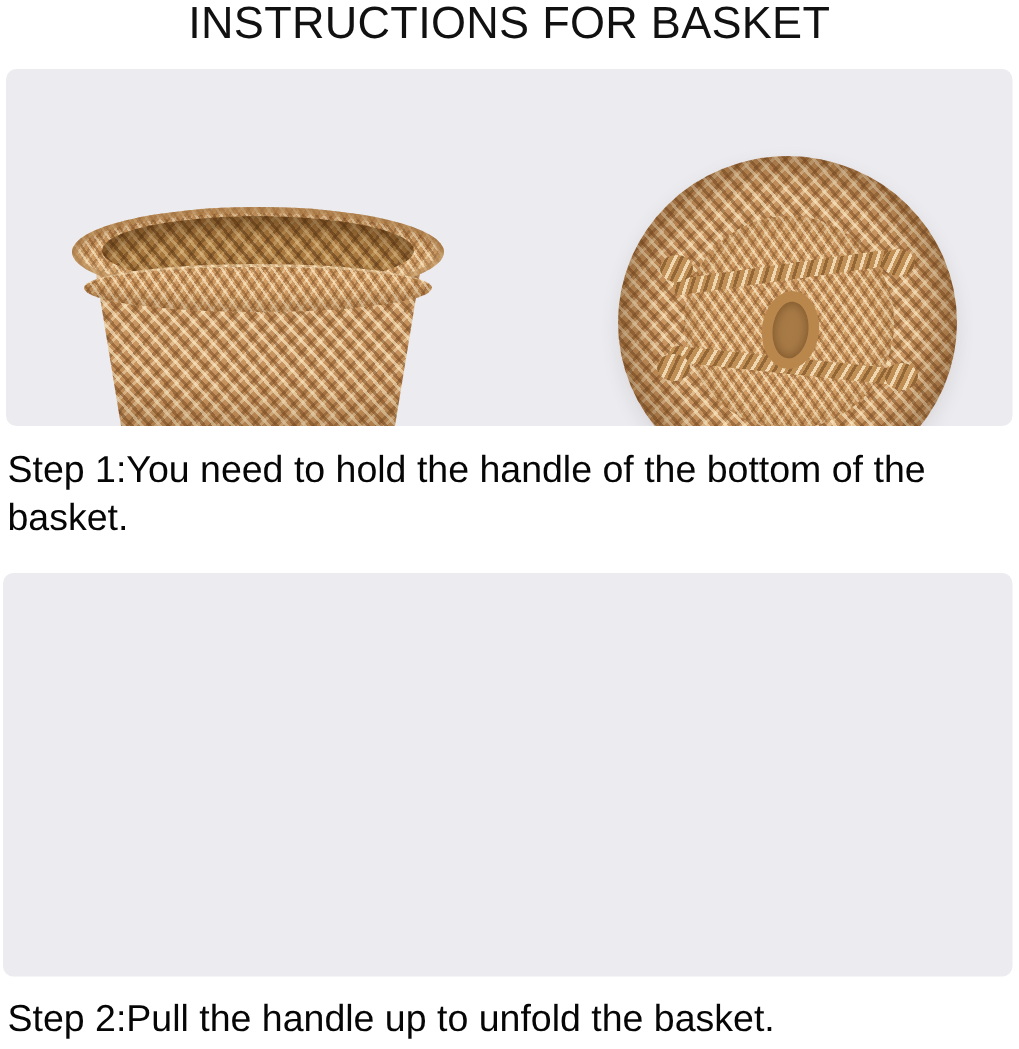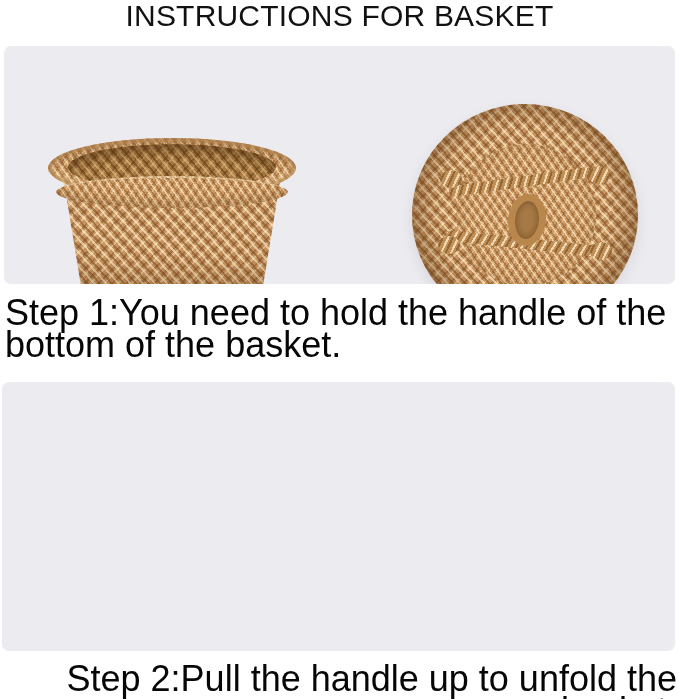--- a/index.html
+++ b/index.html
@@ -39,27 +39,27 @@
     overflow: hidden;
   }
   #panel-1 { left: 4px;  top: 46px;  width: 671px; height: 238px; }
   #panel-2 { left: 2px;  top: 382px; width: 673px; height: 269px; }
 
   
   .step-text {
     position: absolute;
     left: 5px;
     width: 672px;
-    font-size: 36px;
+    font-size: 25px;
     line-height: 32px;
     font-weight: 400;
     color: #060606;
   }
   #step-1-text { top: 297px; }
-  #step-2-text { top: 663px; text-align: right; }
+  #step-2-text { top: 663px; }
 
   
   .figure { position: absolute; }
 
   
   .weave {
     background-color: #c8945f;
     background-image:
       repeating-linear-gradient(48deg,
         rgba(255,240,205,0.62) 0px, rgba(255,240,205,0.62) 2px,

